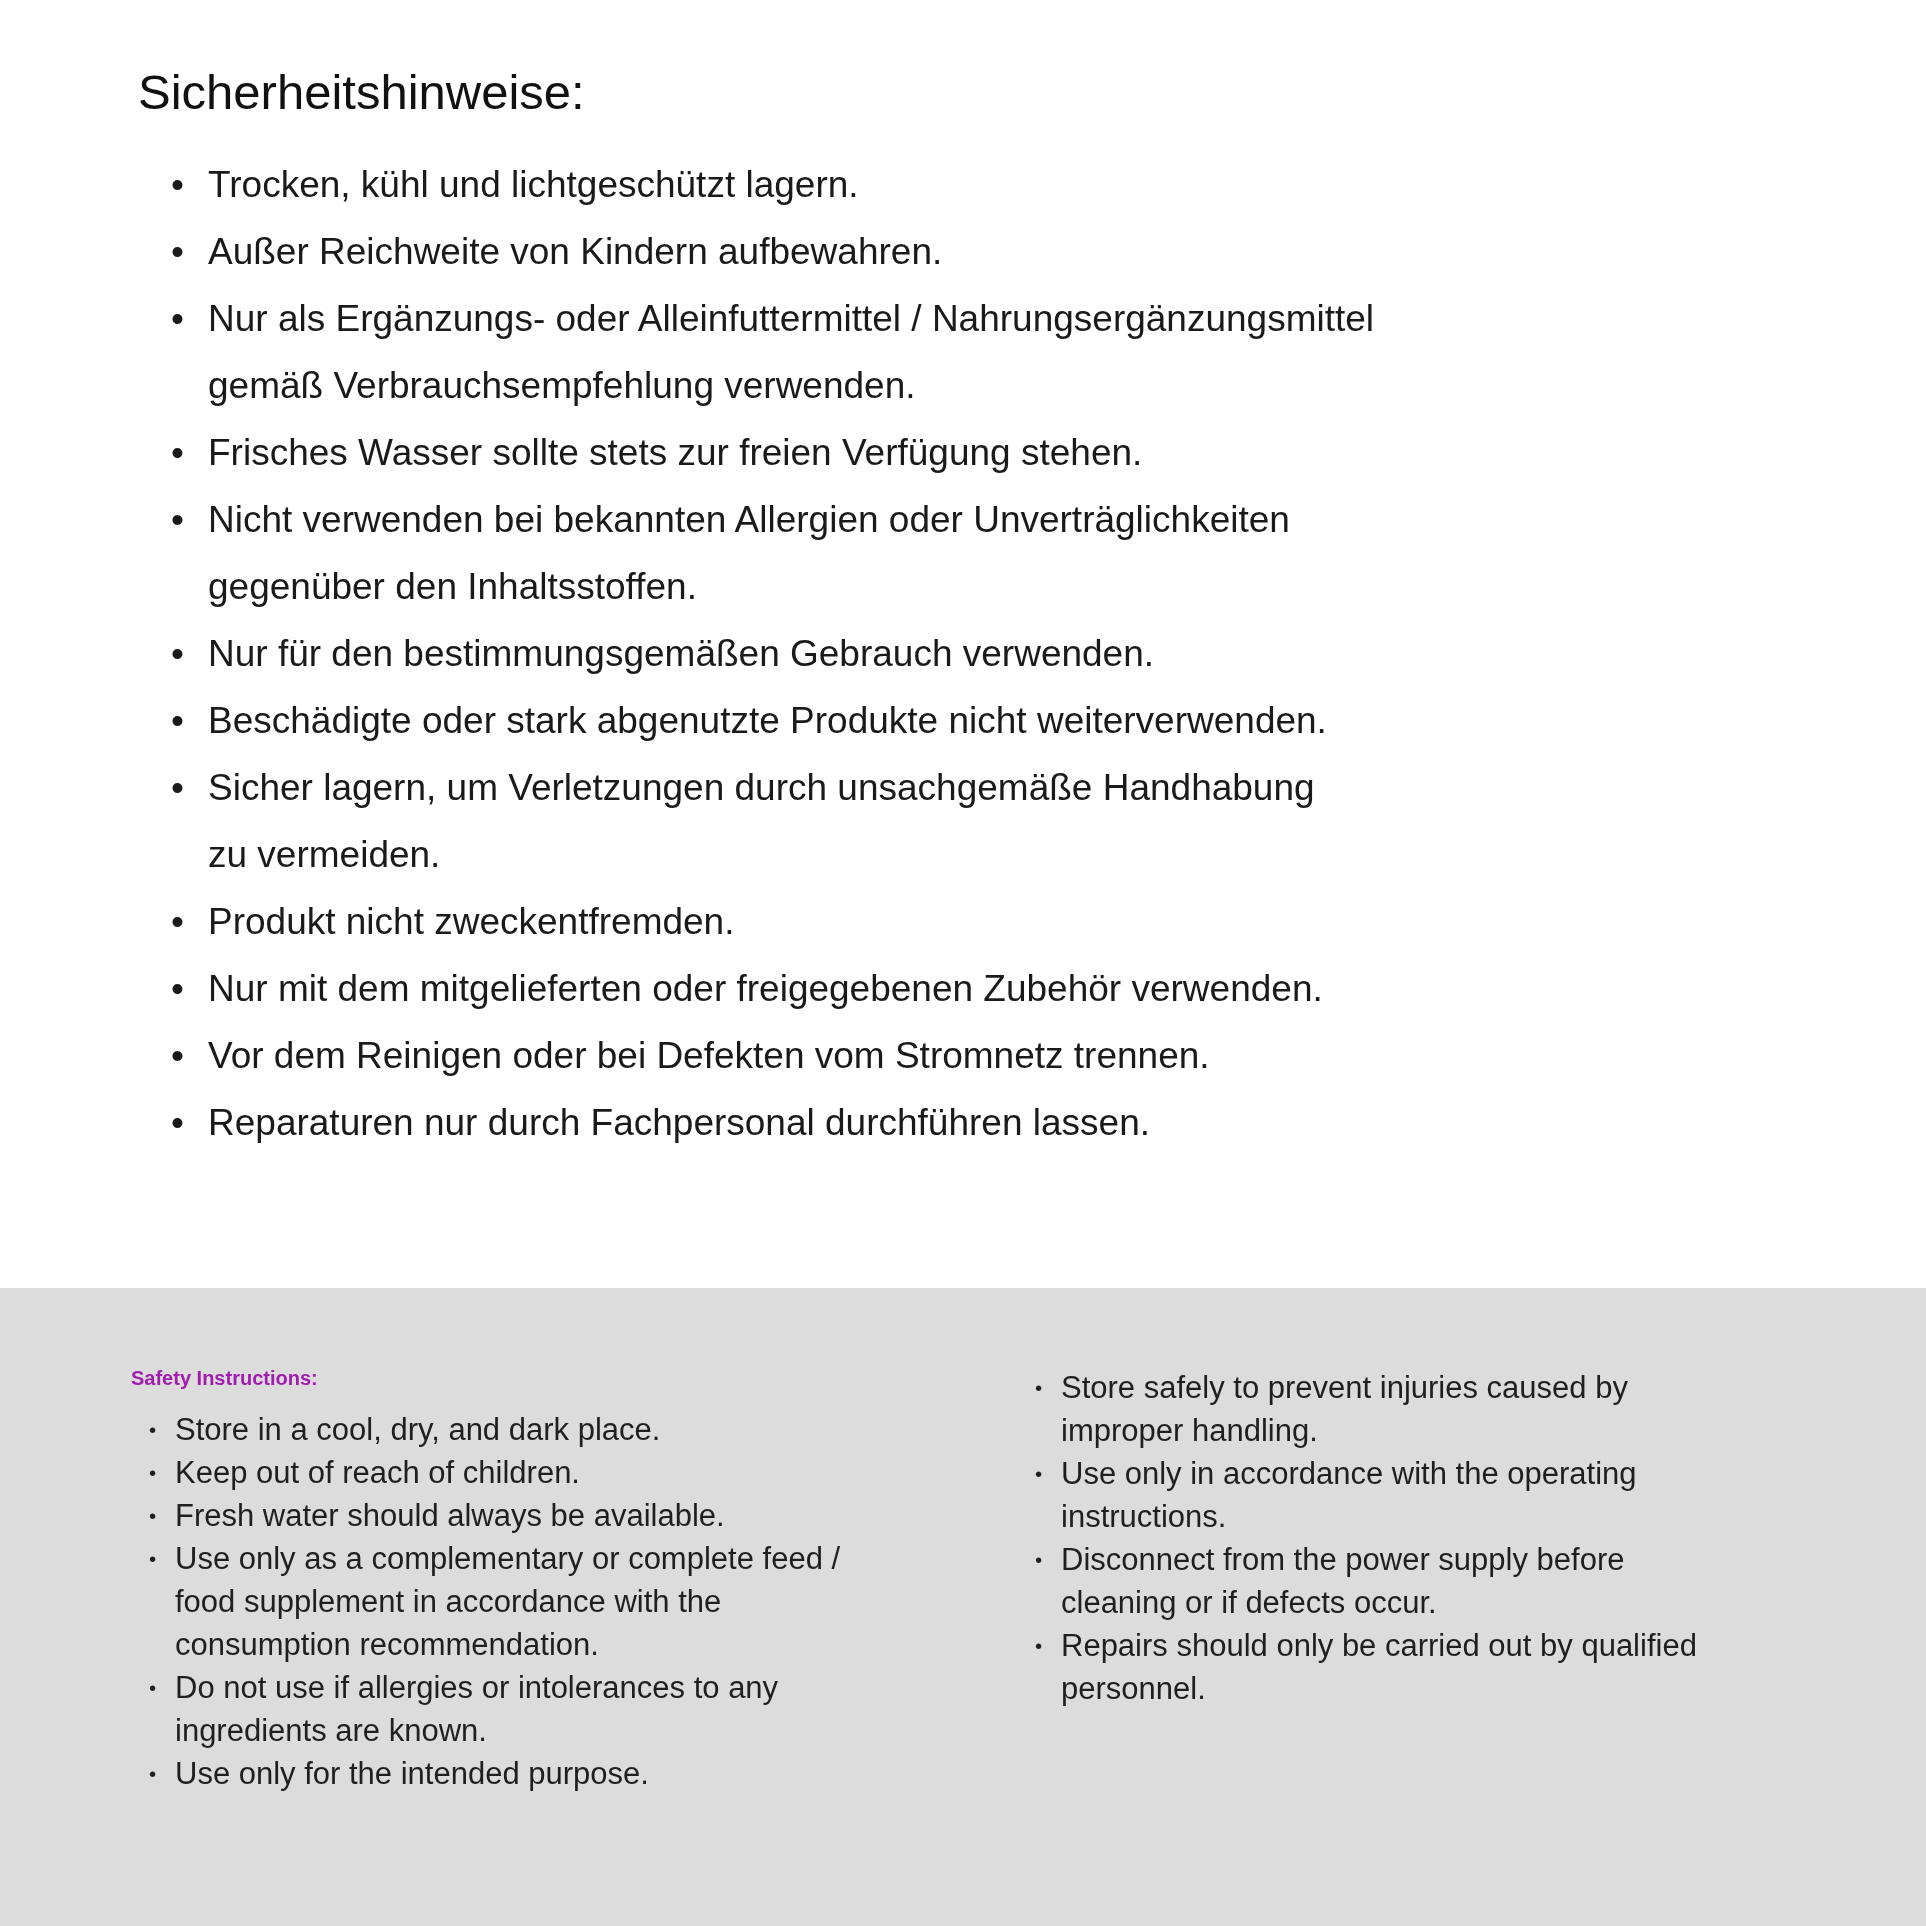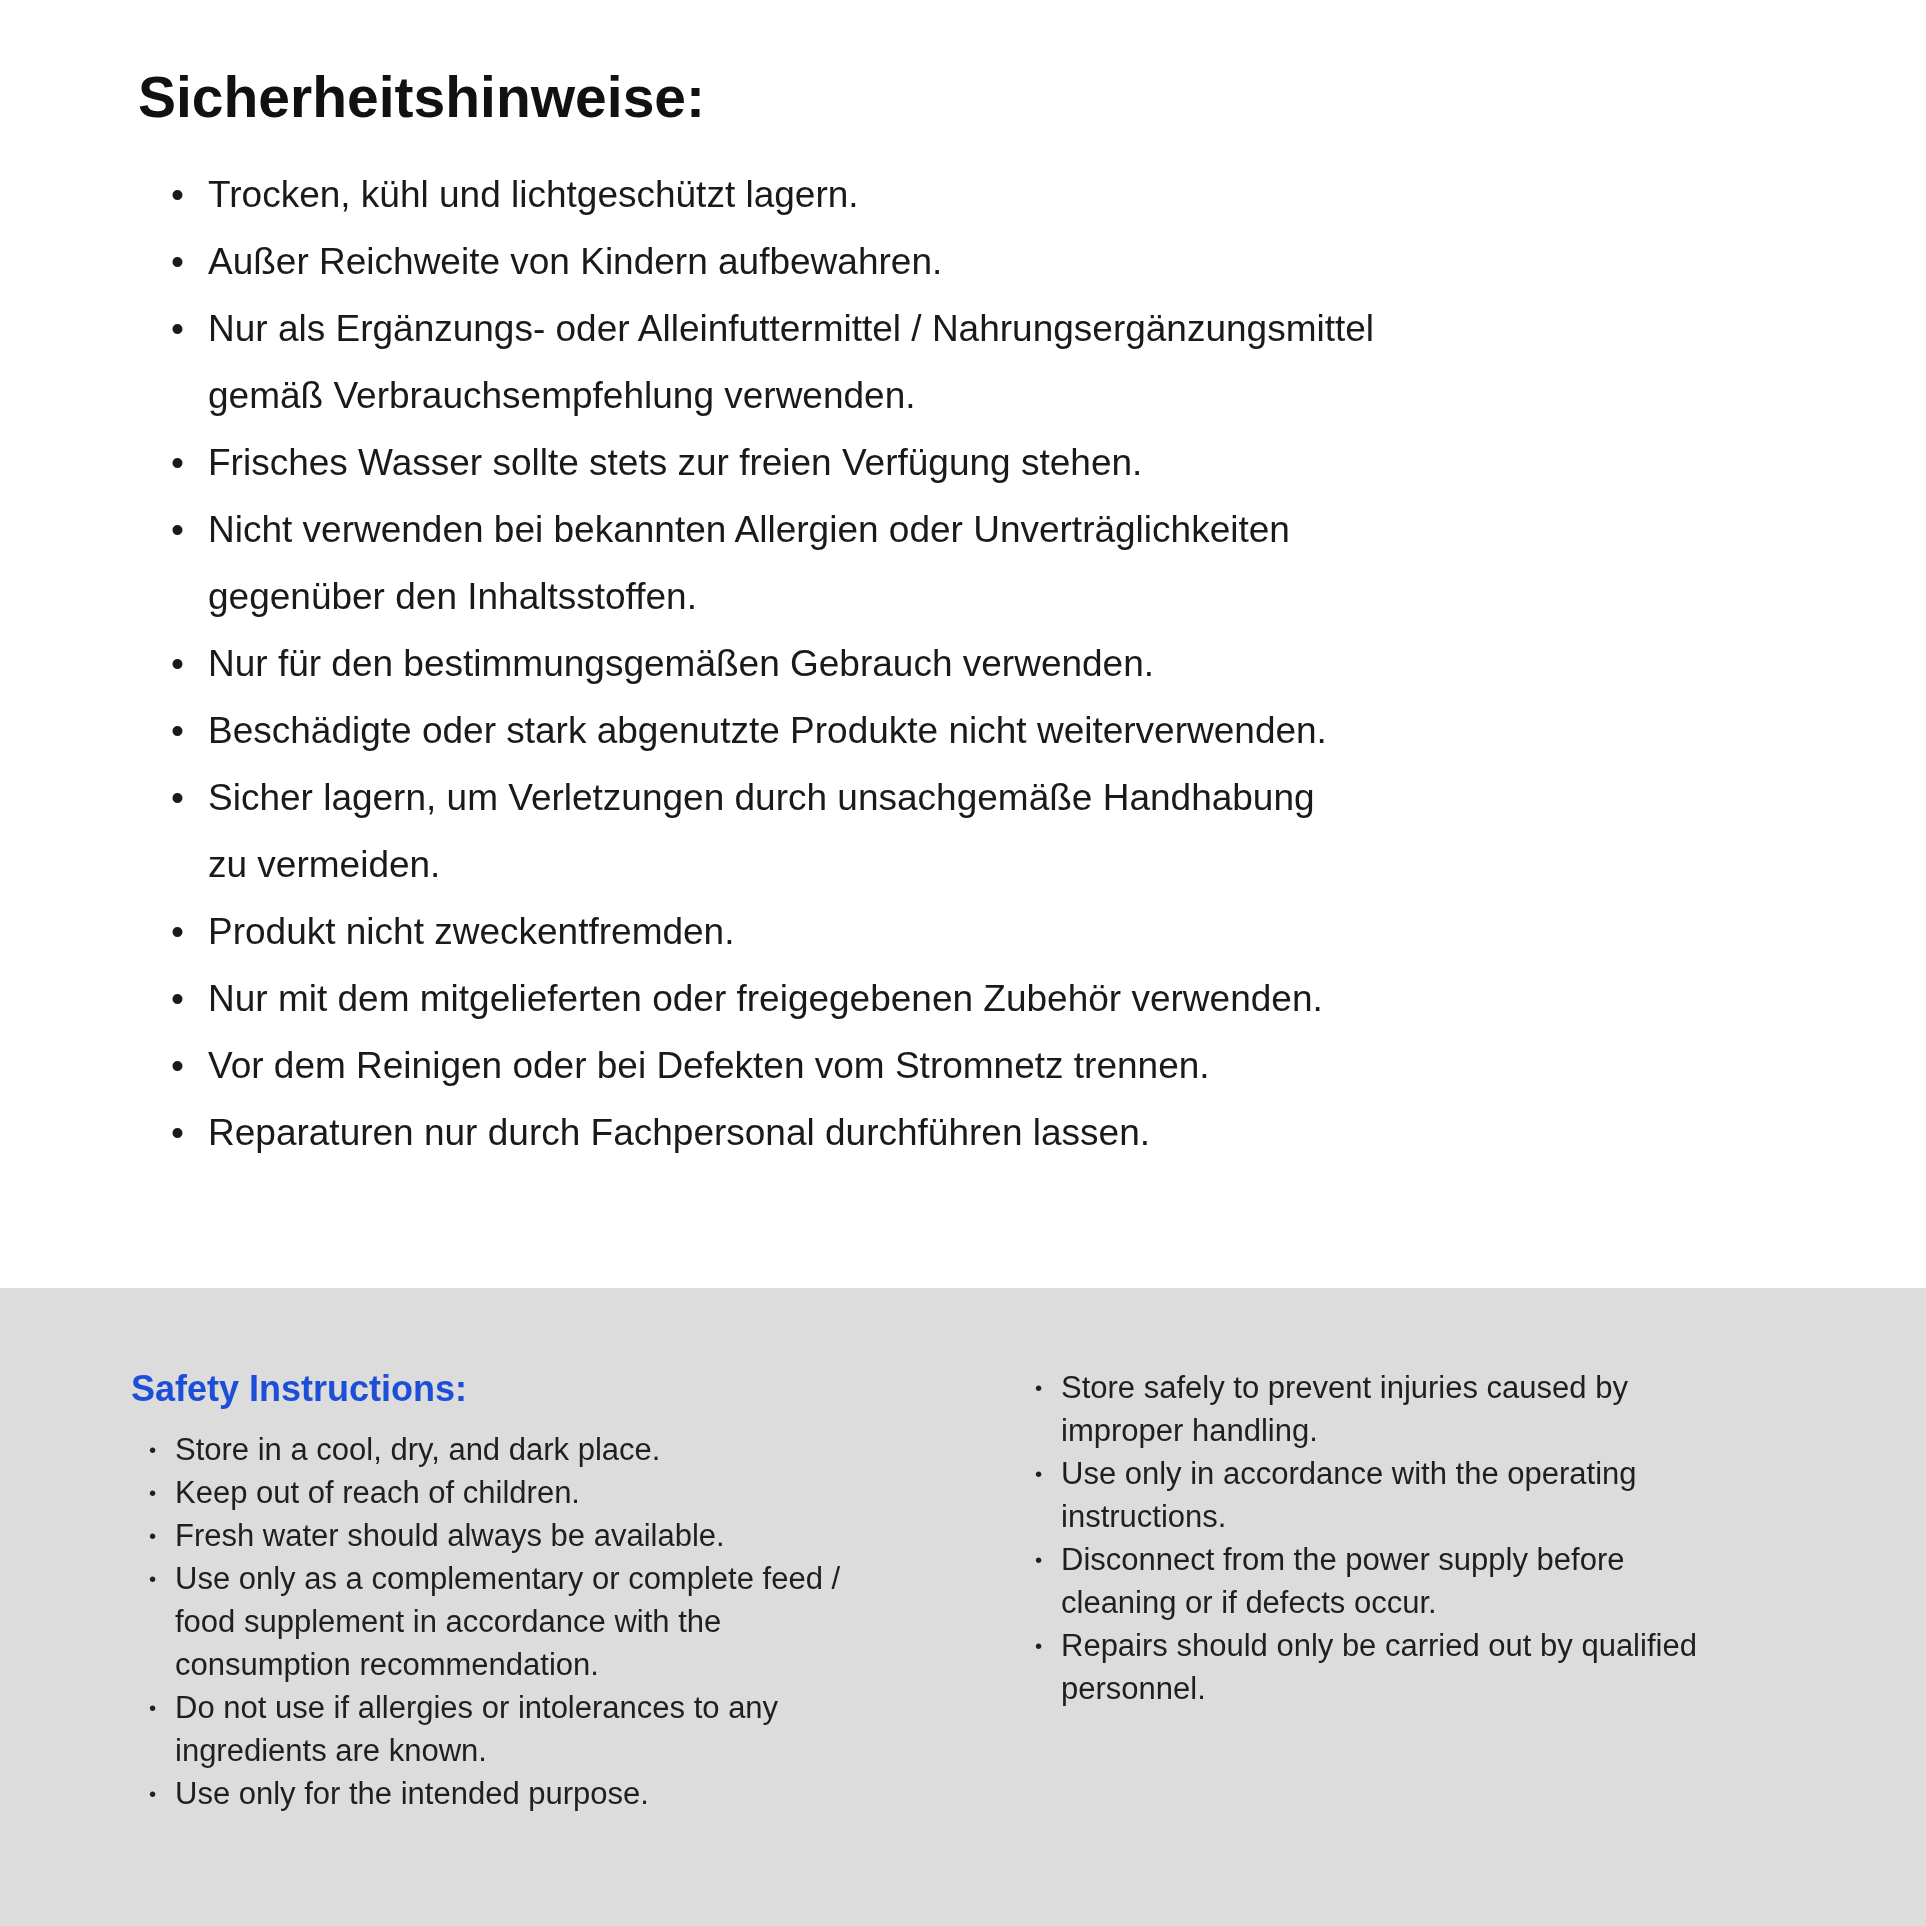--- a/index.html
+++ b/index.html
@@ -17,23 +17,23 @@
   }
 
   
   .german-section {
     position: absolute;
     top: 63px;
     left: 138px;
     width: 1727px;
   }
   .german-title {
-    font-size: 57px;
+    font-size: 49px;
     line-height: 1.2;
-    font-weight: 700;
+    font-weight: 400;
     color: #111111;
     margin: 0;
   }
   ul.safety-list {
     list-style: none;
     margin: 0;
     padding: 0;
   }
   .german-section ul.safety-list {
     margin-top: 29.5px;
@@ -69,24 +69,24 @@
     padding: 78px 58px 0 131px;
   }
   .col-left {
     width: 904px;
     flex: none;
   }
   .col-right {
     flex: 1;
   }
   .english-title {
-    font-size: 36px;
+    font-size: 20px;
     line-height: 1.25;
     font-weight: 700;
-    color: #1d4ed8;
+    color: #a21caf;
     margin: 0 0 16.7px 0;
   }
   .col-left ul.safety-list {
     padding-left: 18px;
   }
   .english-band li {
     display: flex;
     font-size: 31px;
     line-height: 43px;
     color: #1f1f1f;

